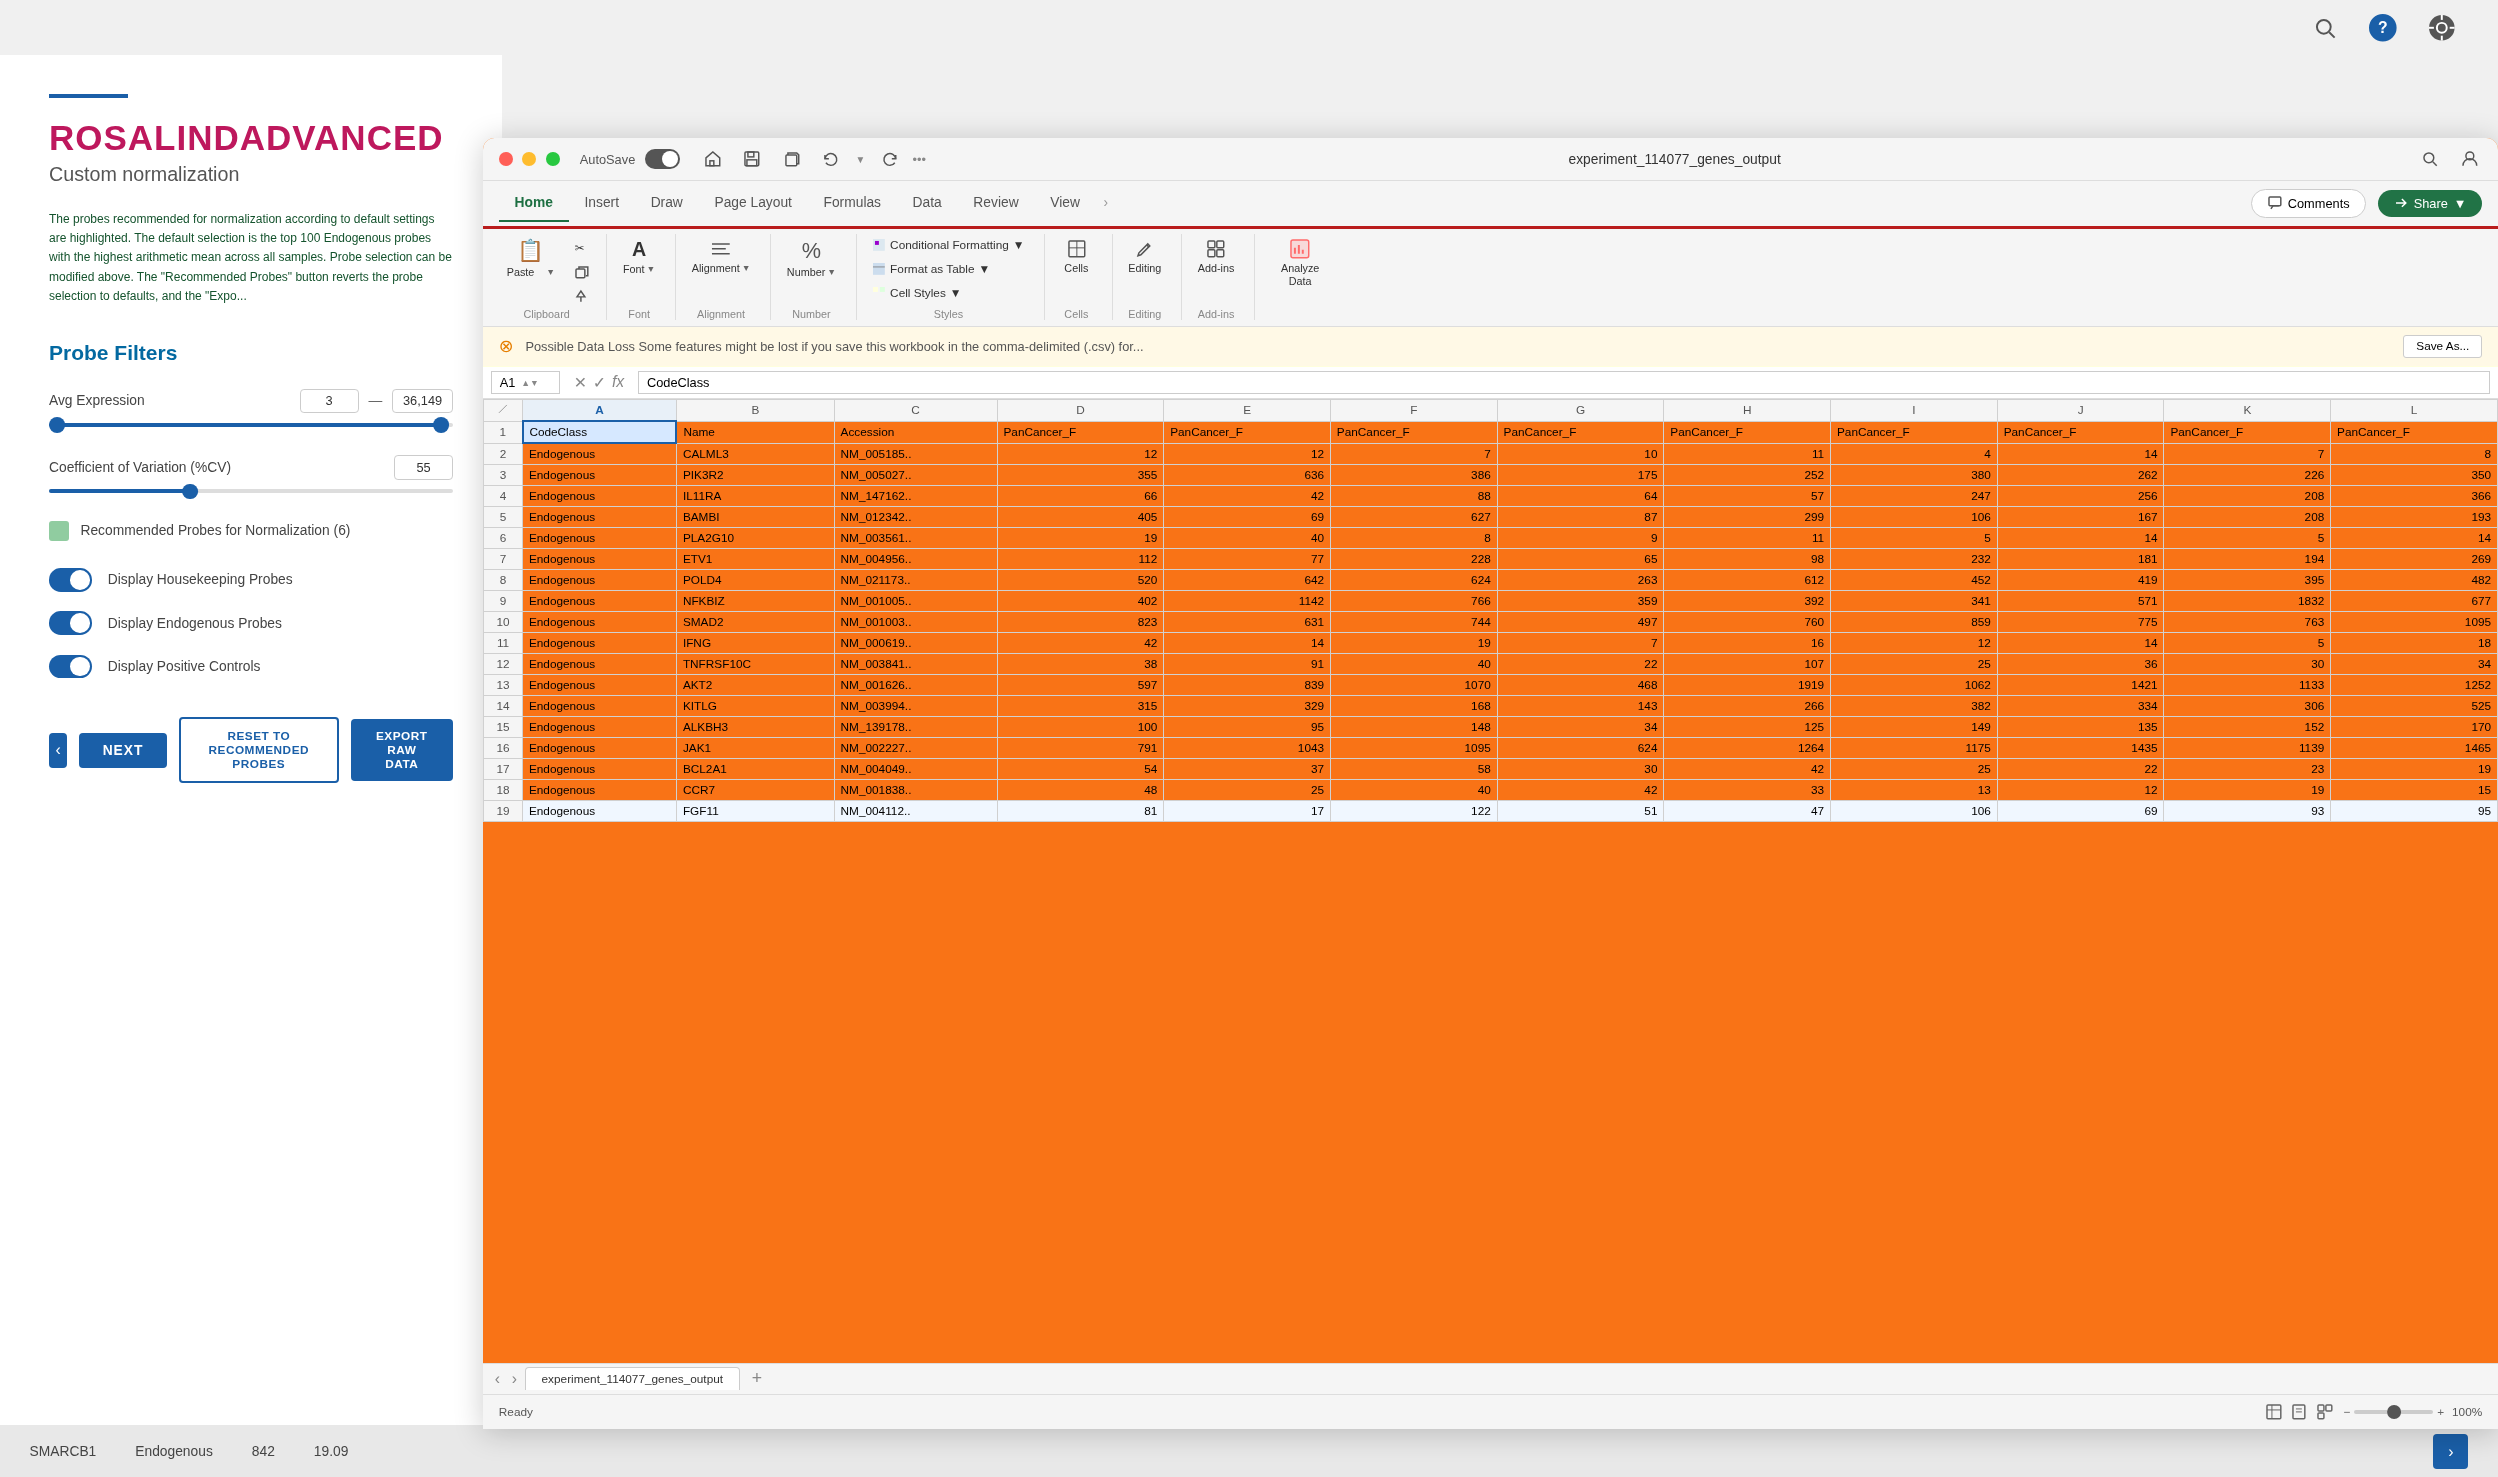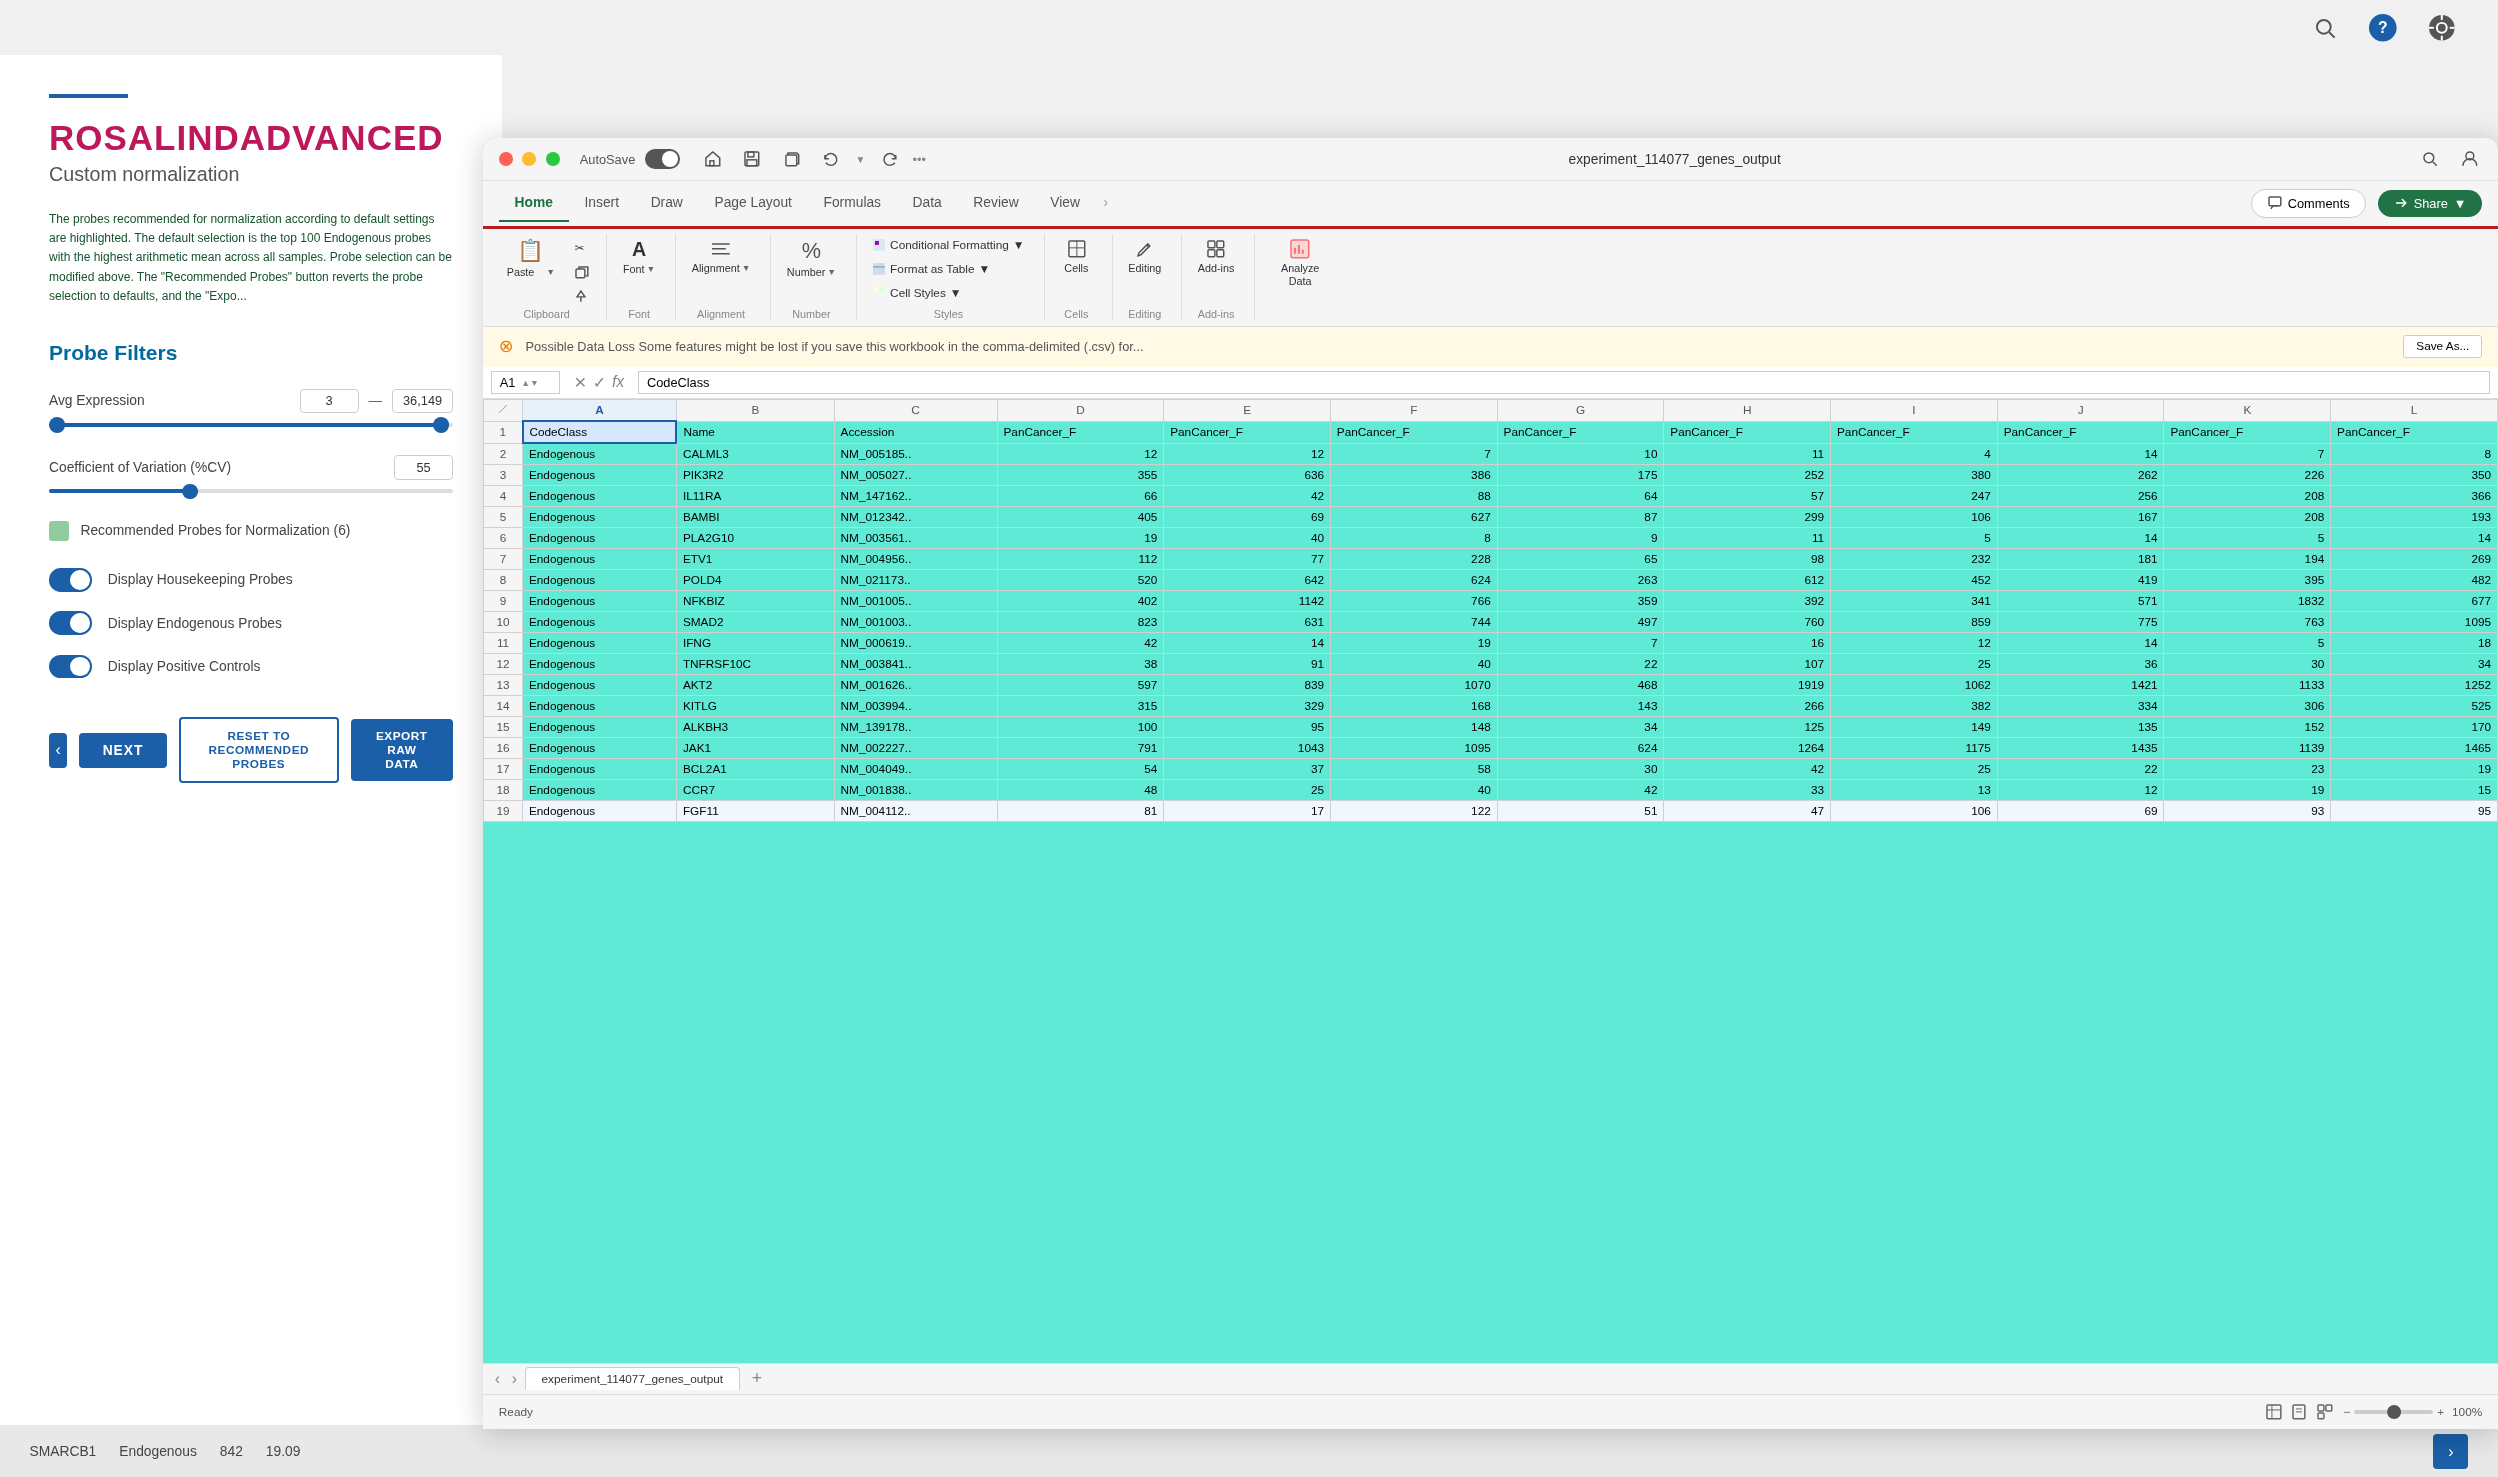--- a/index.html
+++ b/index.html
@@ -38,26 +38,26 @@
     .toggle-thumb { position: absolute; right: 2px; top: 2px; width: 19.7px; height: 19.7px; background: white; border-radius: 50%; }
     .toggle-label { font-size: 13.8px; color: #444; }
 
     .button-row { display: flex; gap: 11.8px; margin-top: 39px; align-items: center; }
     .btn-prev { width: 35px; height: 35px; background: #1a5fa8; border-radius: 3.9px; display: flex; align-items: center; justify-content: center; cursor: pointer; color: white; font-size: 15.8px; }
     .btn-next { background: #1a5fa8; color: white; border: none; padding: 9.9px 23.6px; font-size: 13.8px; font-weight: 600; border-radius: 3.9px; cursor: pointer; letter-spacing: 1px; }
     .btn-reset { background: transparent; color: #1a5fa8; border: 2px solid #1a5fa8; padding: 9.9px 19.7px; font-size: 11.8px; font-weight: 600; border-radius: 3.9px; cursor: pointer; letter-spacing: 0.5px; }
     .btn-export { background: #1a5fa8; color: white; border: none; padding: 9.9px 19.7px; font-size: 11.8px; font-weight: 600; border-radius: 3.9px; cursor: pointer; letter-spacing: 0.5px; }
 
     
-    .bottom-bar { position: absolute; bottom: 0; left: 0; right: 0; height: 53px; background: #e8e8e8; display: flex; align-items: center; padding: 0 29.6px; gap: 23px; }
+    .bottom-bar { position: absolute; bottom: 0; left: 0; right: 0; height: 53px; background: #e8e8e8; display: flex; align-items: center; padding: 0 29.6px; gap: 39px; }
     .bottom-bar-item { font-size: 13.8px; color: #444; }
     .bottom-bar-arrow { width: 35px; height: 35px; background: #1a5fa8; border-radius: 3.9px; display: flex; align-items: center; justify-content: center; color: white; margin-left: auto; cursor: pointer; }
 
     
-    .excel-window { position: absolute; top: 138px; left: 483px; right: 0; bottom: 49px; background: #5eead4; border-radius: 11.8px 11.8px 0 0; box-shadow: 0 3.9px 29.6px rgba(0,0,0,0.2); display: flex; flex-direction: column; overflow: hidden; }
+    .excel-window { position: absolute; top: 138px; left: 483px; right: 0; bottom: 49px; background: #f97316; border-radius: 11.8px 11.8px 0 0; box-shadow: 0 3.9px 29.6px rgba(0,0,0,0.2); display: flex; flex-direction: column; overflow: hidden; }
 
     
     .excel-titlebar { height: 43px; background: #f5f5f5; display: flex; align-items: center; padding: 0 15.8px; gap: 9.9px; border-bottom: 1px solid #ddd; }
     .traffic-light { width: 13.8px; height: 13.8px; border-radius: 50%; cursor: pointer; }
     .tl-red { background: #ff5f57; }
     .tl-yellow { background: #febc2e; }
     .tl-green { background: #28c840; }
     .autosave-label { font-size: 12.8px; color: #555; margin-left: 9.9px; }
     .autosave-toggle { width: 35px; height: 19.7px; background: #555; border-radius: 9.9px; position: relative; }
     .autosave-toggle-thumb { position: absolute; right: 2px; top: 2px; width: 15.8px; height: 15.8px; background: white; border-radius: 50%; }

